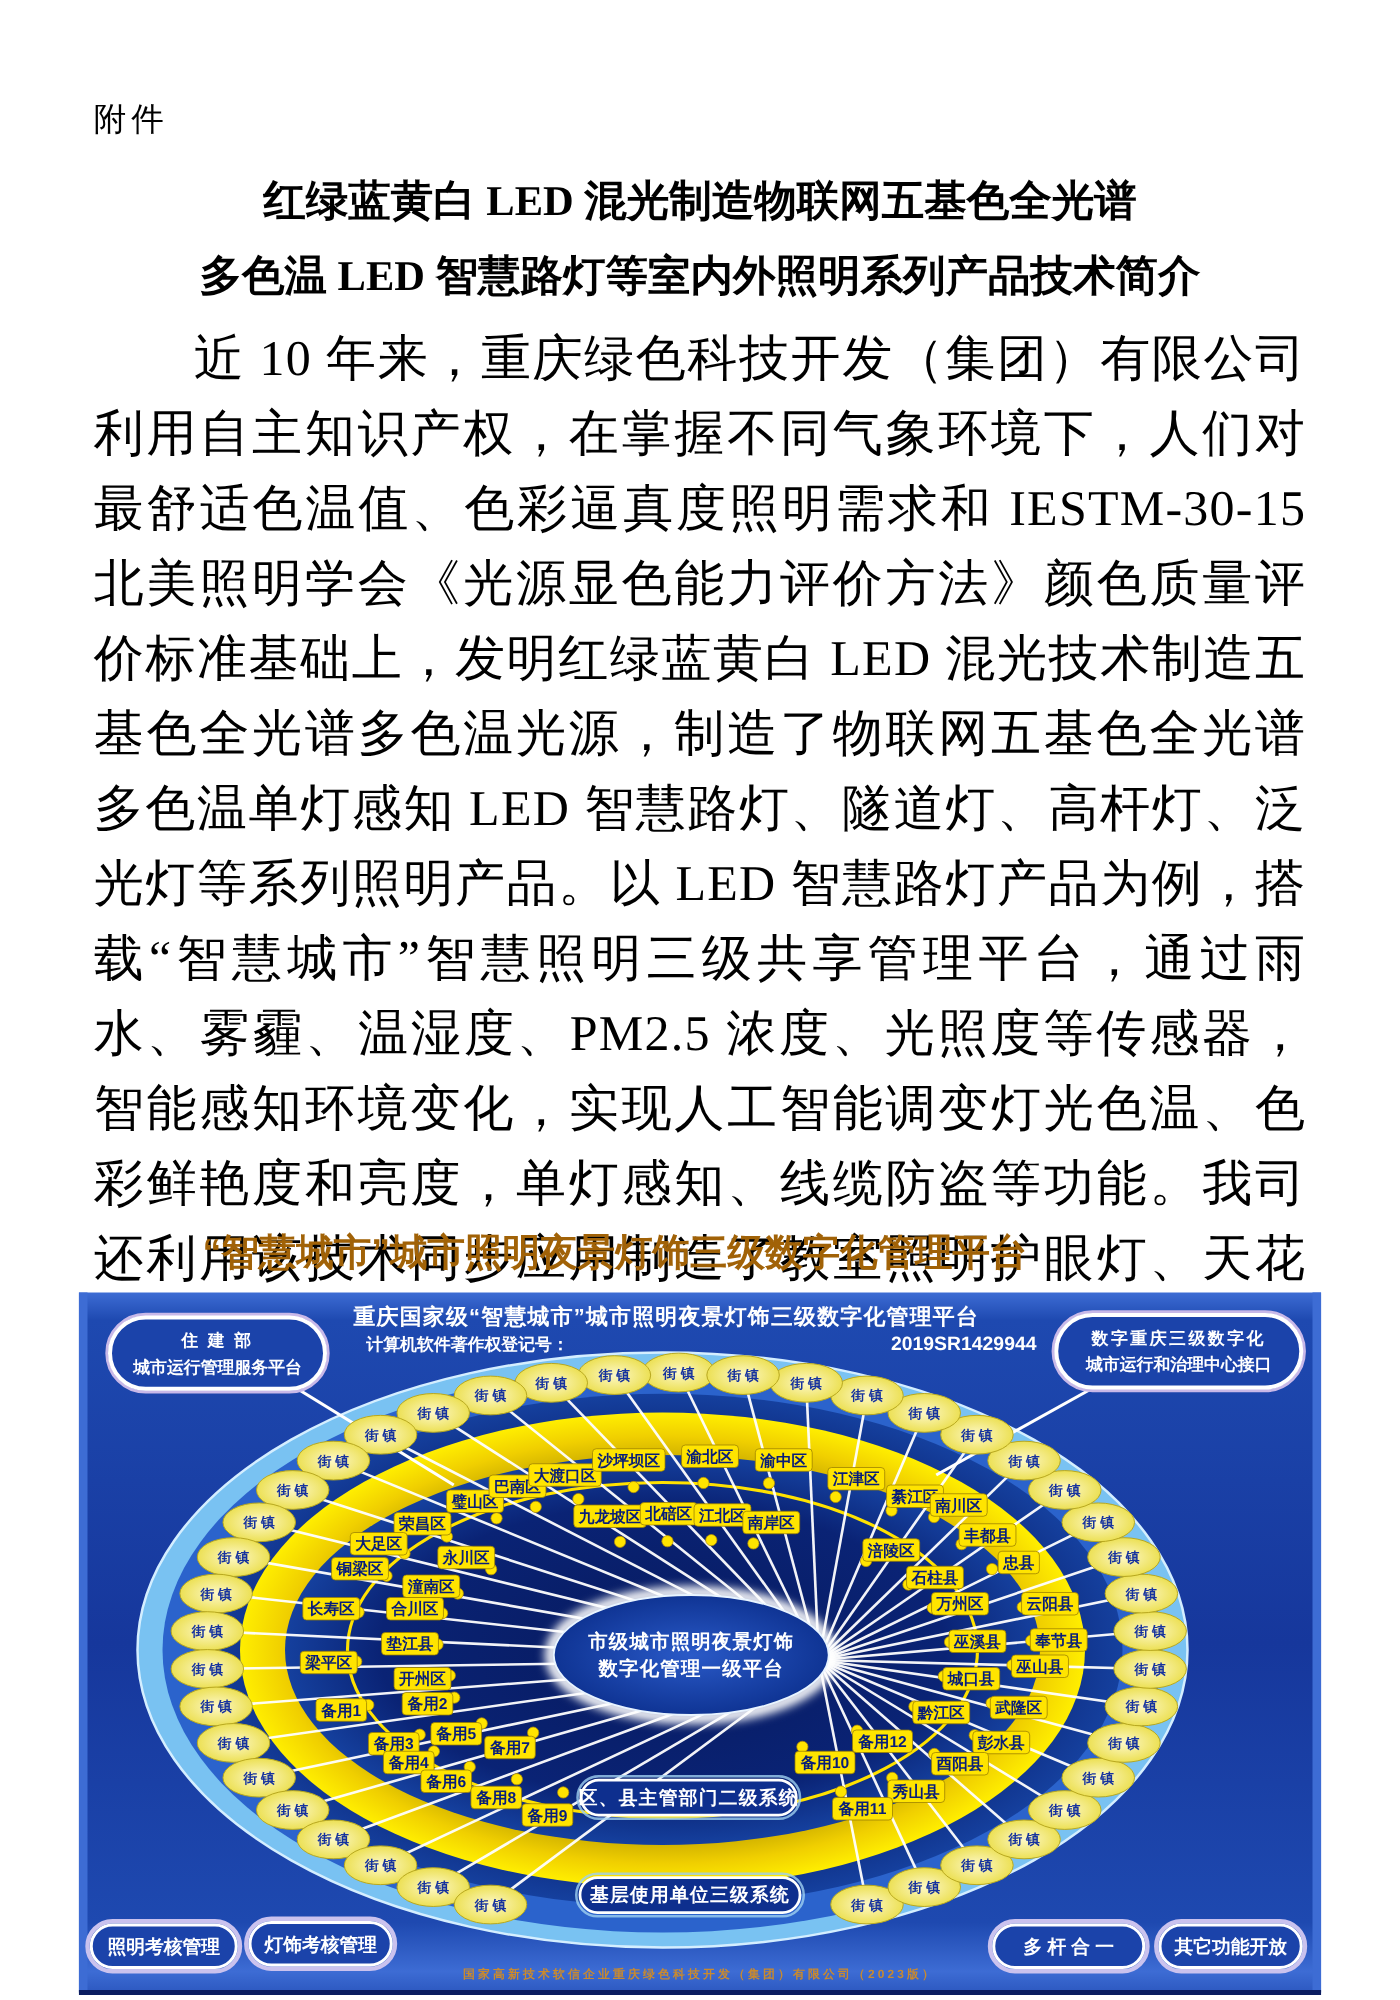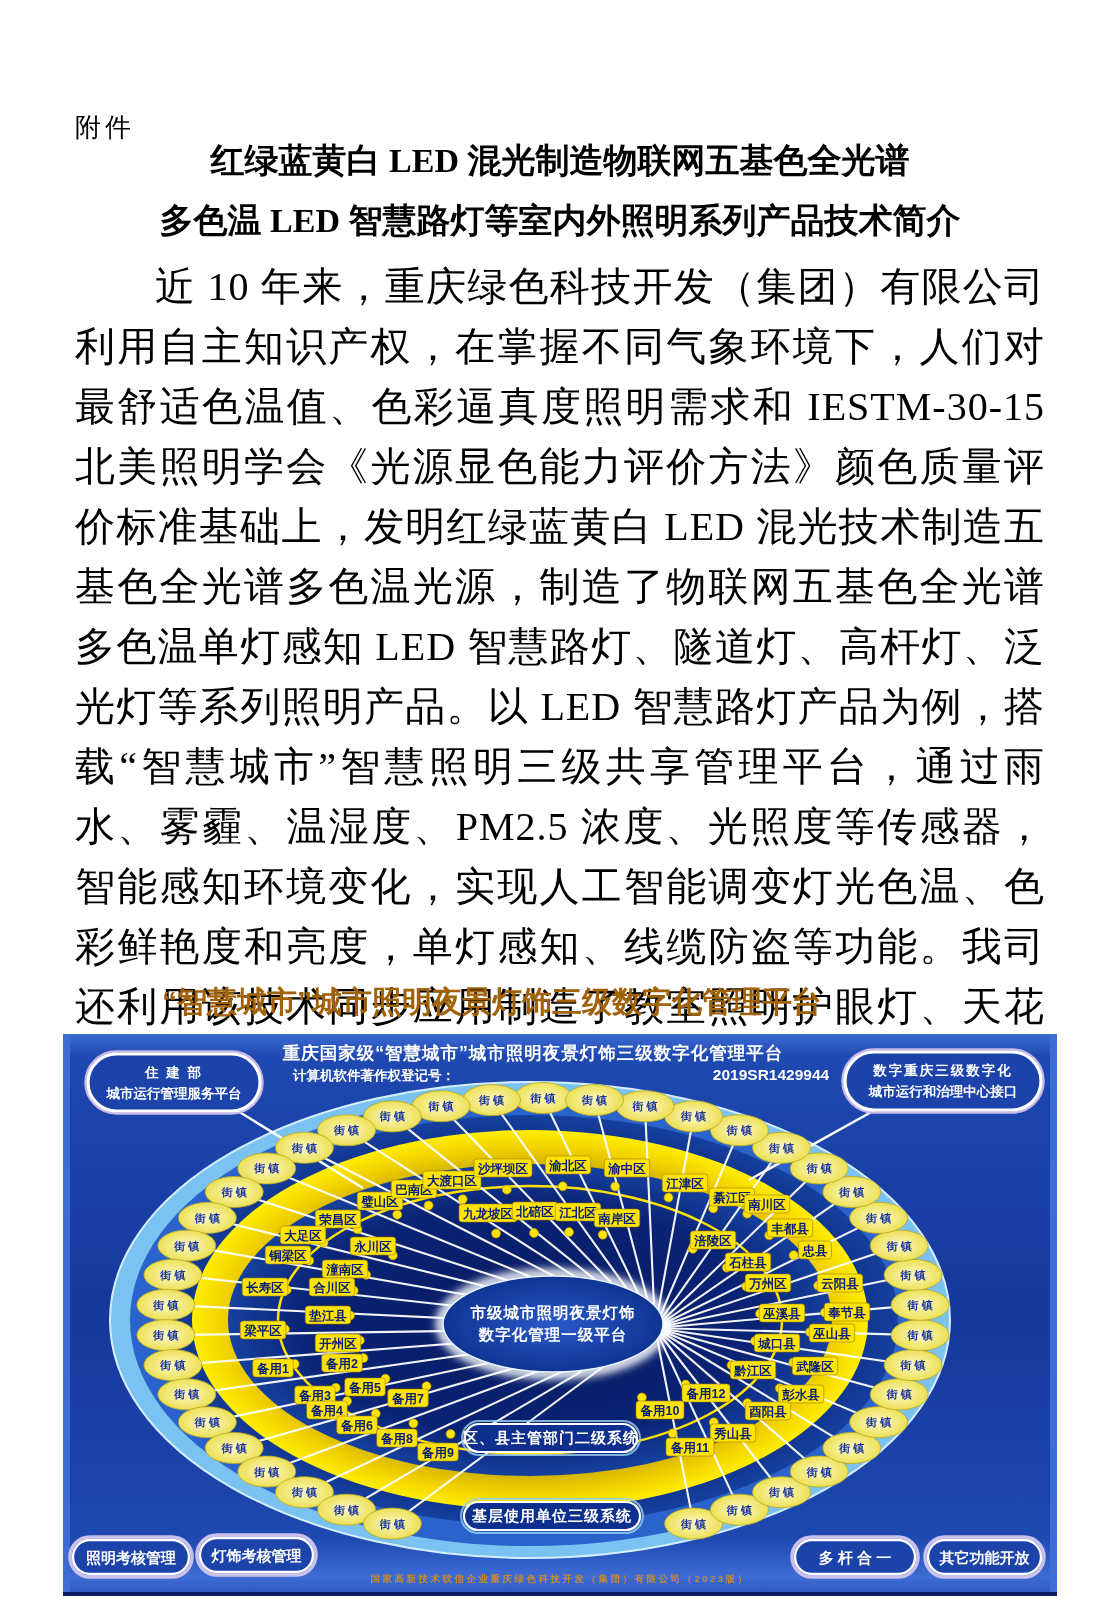--- a/index.html
+++ b/index.html
@@ -1,18 +1,18 @@
 <!DOCTYPE html>
 <html><head>
 <meta charset="utf-8">
 <style>
   html,body{margin:0;padding:0;background:#ffffff;}
   .page{position:relative;width:1120px;height:1600px;background:#ffffff;overflow:hidden;
         font-family:"Liberation Serif","DejaVu Serif",serif;color:#000;}
-  .attachment{position:absolute;left:75px;top:78px;font-size:26px;letter-spacing:4px;margin-top:32px;}
+  .attachment{position:absolute;left:75px;top:78px;font-size:26px;letter-spacing:4px;}
   .doc-title{position:absolute;left:0;width:1120px;text-align:center;font-weight:bold;font-size:34px;}
   .t1{top:138px;}
   .t2{top:198px;}
   .body-para{position:absolute;left:75px;top:257px;width:970px;font-size:40px;line-height:60px;
              text-align:justify;text-indent:2em;letter-spacing:1px;}
   .fig-caption{position:absolute;left:0;top:982px;width:984px;text-align:center;
                font-family:"Liberation Sans","DejaVu Sans",sans-serif;
                font-weight:bold;font-size:30px;color:#a16207;}
   #diagram-svg{position:absolute;left:63px;top:1016px;}
   svg text{font-family:"Liberation Sans","DejaVu Sans",sans-serif;}

